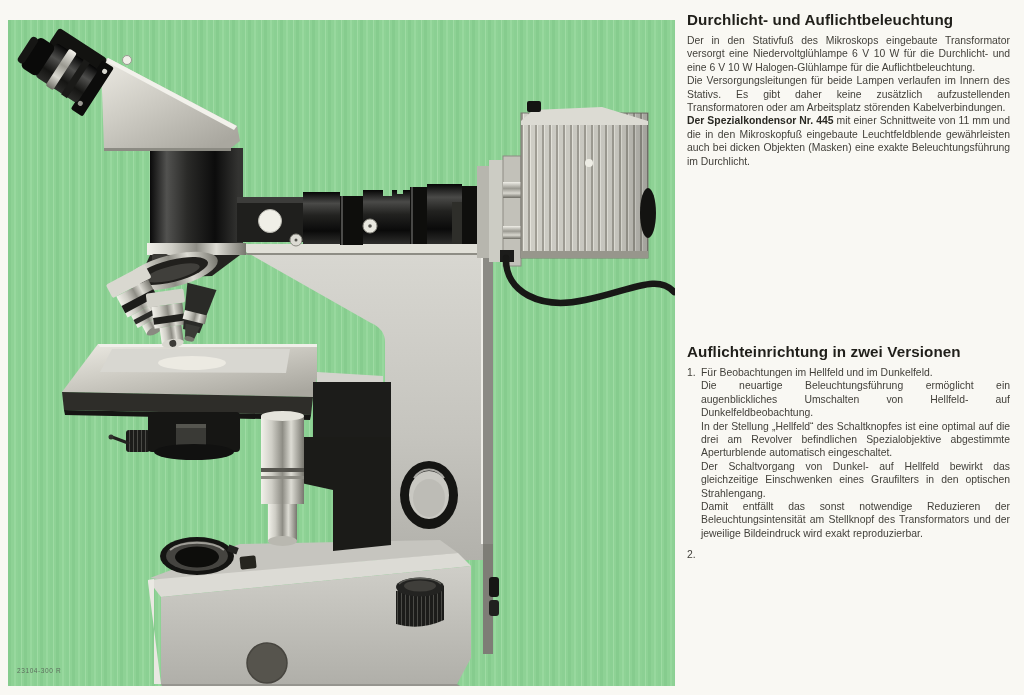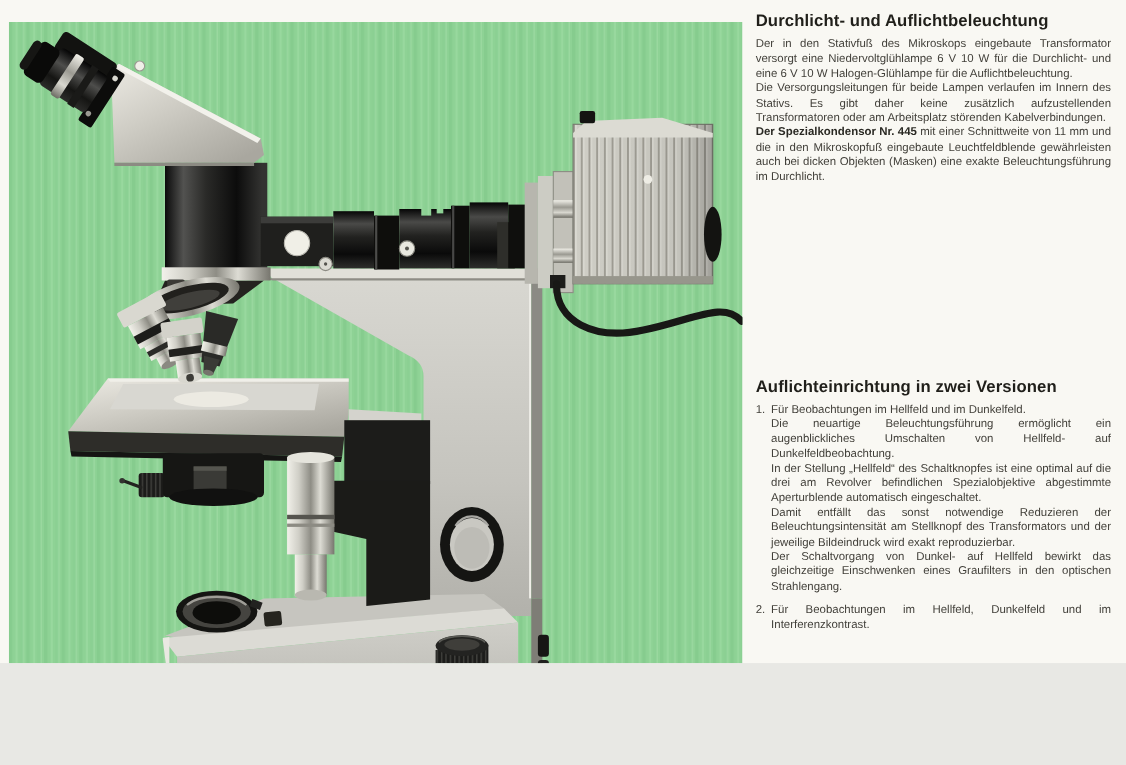--- a/index.html
+++ b/index.html
@@ -1,17 +1,17 @@
 <!DOCTYPE html>
 <html><head>
 <meta charset="utf-8">
 <style>
   html,body{margin:0;padding:0;}
   body{background:#e8e8e4;font-family:"Liberation Sans",sans-serif;}
-  .page{position:relative;width:1024px;height:603px;background:#f9f8f3;overflow:hidden;}
+  .page{position:relative;width:1024px;height:695px;background:#f9f8f3;overflow:hidden;}
   .photo-area{position:absolute;left:8px;top:20px;width:667px;height:666px;}
   .photo-caption{position:absolute;left:9px;top:647px;font-size:6.5px;letter-spacing:.6px;color:#5e6e5e;}
   .text-col{position:absolute;left:687px;width:323px;color:#413f39;}
   .text-col h2{margin:0 0 5px 0;font-size:15.2px;line-height:18px;font-weight:bold;color:#201f1a;letter-spacing:.1px;}
   .text-col p{margin:0;font-size:10.4px;line-height:13.4px;text-align:justify;}
   .sec1{top:11px;}
   .sec2{top:343px;}
   .list-item{display:flex;}
   .list-item + .list-item{margin-top:8px;}
   .list-item .num{flex:0 0 14px;font-size:10.4px;line-height:13.4px;}
@@ -281,26 +281,25 @@
 
   <div class="text-col sec2" style="position:absolute;">
     <h2>Auflichteinrichtung in zwei Versionen</h2>
 
     <div class="list-item">
       <span class="num">1.</span>
       <div class="item-body">
         <p>Für Beobachtungen im Hellfeld und im Dunkelfeld.</p>
         <p>Die neuartige Beleuchtungsführung ermöglicht ein augenblickliches Umschalten von Hellfeld- auf Dunkelfeldbeobachtung.</p>
         <p>In der Stellung „Hellfeld“ des Schaltknopfes ist eine optimal auf die drei am Revolver befindlichen Spezialobjektive abgestimmte Aperturblende automatisch eingeschaltet.</p>
+        <p>Der Schaltvorgang von Dunkel- auf Hellfeld bewirkt das gleichzeitige Einschwenken eines Graufilters in den optischen Strahlengang.</p>
         <p>Damit entfällt das sonst notwendige Reduzieren der Beleuchtungsintensität am Stellknopf des Transformators und der jeweilige Bildeindruck wird exakt reproduzierbar.</p>
-        <p>Der Schaltvorgang von Dunkel- auf Hellfeld bewirkt das gleichzeitige Einschwenken eines Graufilters in den optischen Strahlengang.</p>
       </div>
     </div>
 
     <div class="list-item">
       <span class="num">2.</span>
       <div class="item-body">
-        <p>Für Beobachtungen im Hellfeld, Dunkelfeld und im Interferenzkontrast.</p>
       </div>
     </div>
   </div>
 
 </div>
 
 </body></html>

